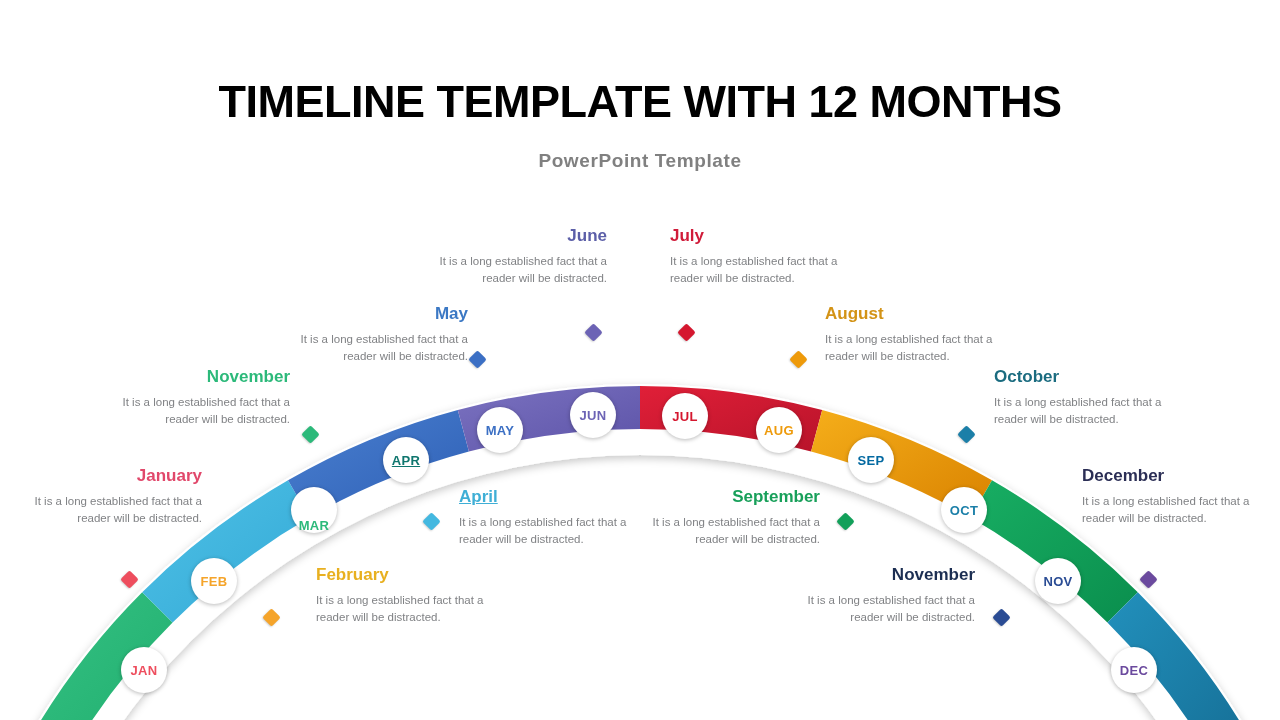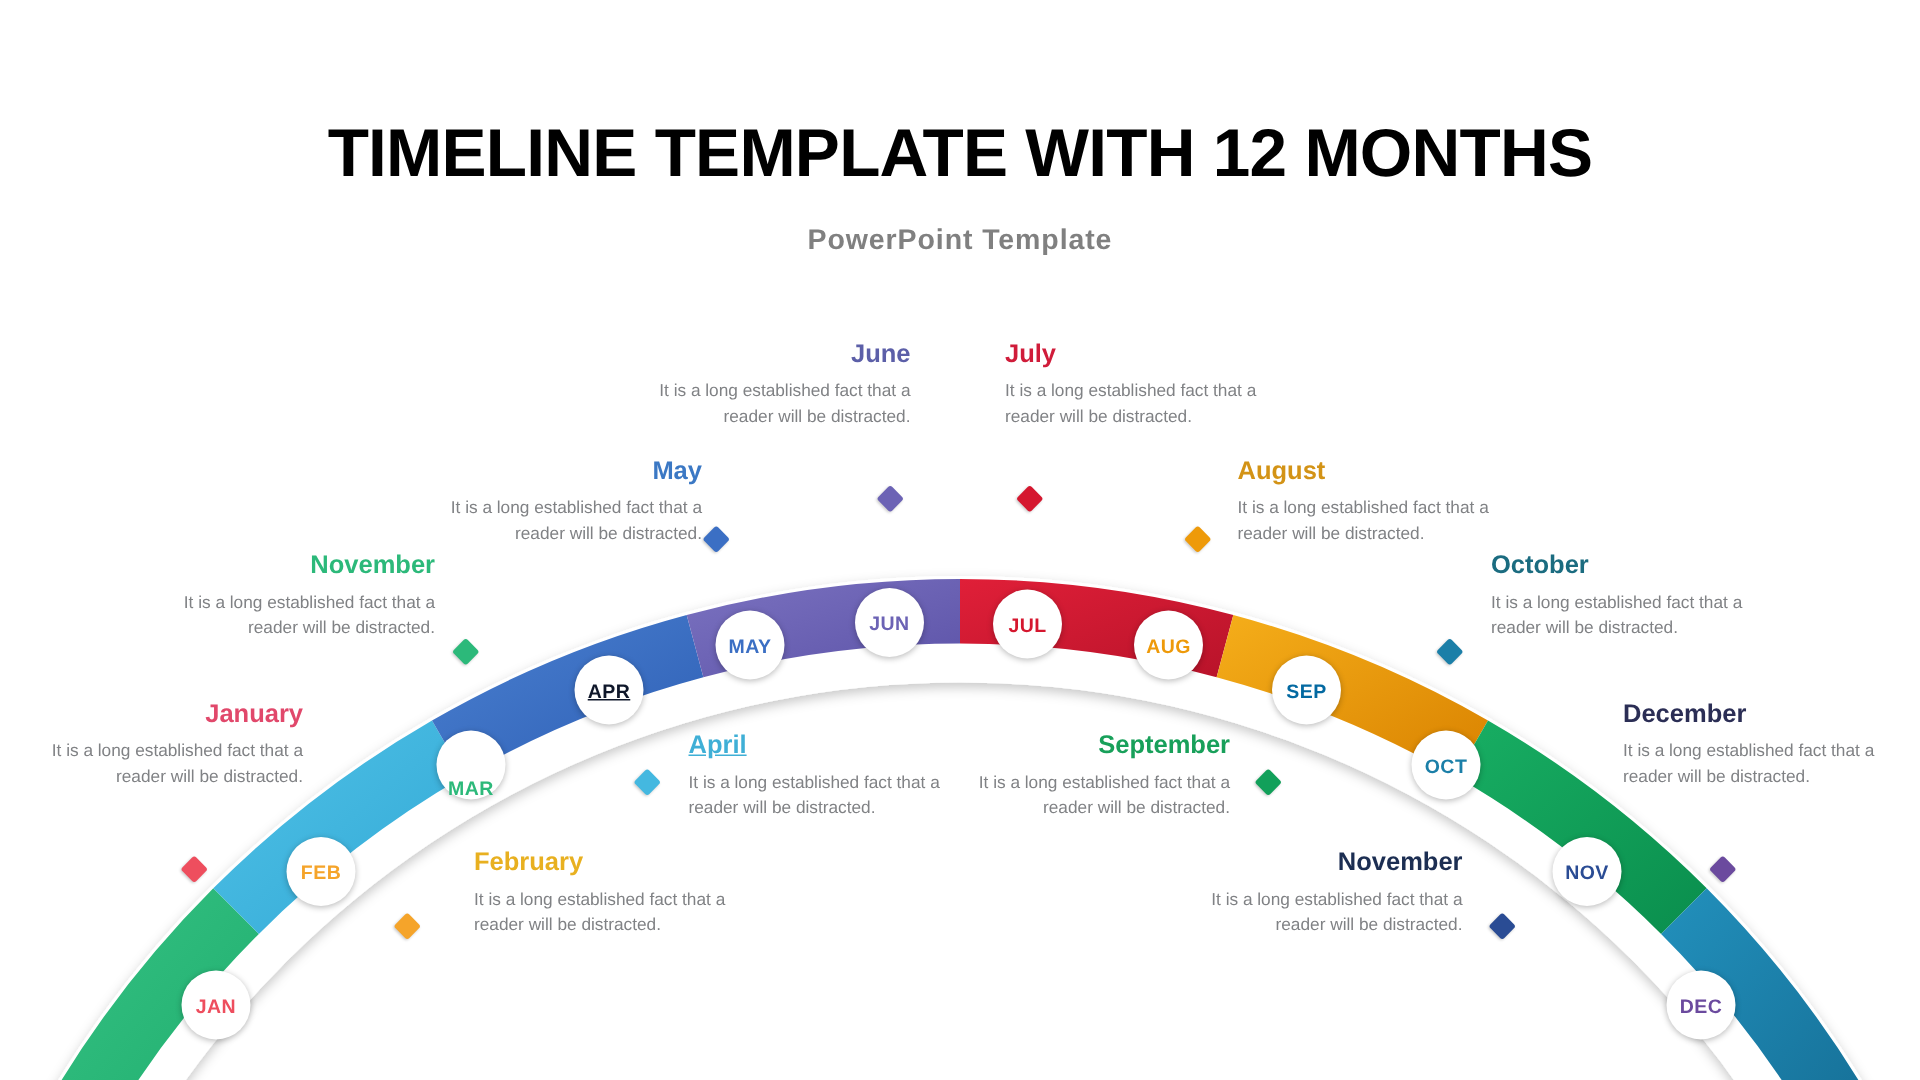--- a/index.html
+++ b/index.html
@@ -198,21 +198,21 @@
   <div id="badge-layer">
       <div class="badge" style="left: 144px; top: 670px; color: rgb(238, 78, 94);">
         <span>JAN</span>
       </div>
       <div class="badge" style="left: 214px; top: 581px; color: rgb(245, 164, 42);">
         <span>FEB</span>
       </div>
       <div class="badge" style="left: 314px; top: 510px; color: rgb(44, 185, 122); align-items: flex-end;">
         <span>MAR</span>
       </div>
-      <div class="badge" style="left: 406px; top: 460px; color: #0f172a; text-decoration: underline;">
+      <div class="badge" style="left: 406px; top: 460px; color: #0f766e; text-decoration: underline;">
         <span>APR</span>
       </div>
       <div class="badge" style="left: 500px; top: 430px; color: rgb(59, 111, 196);">
         <span>MAY</span>
       </div>
       <div class="badge" style="left: 593px; top: 415px; color: rgb(108, 99, 181);">
         <span>JUN</span>
       </div>
       <div class="badge" style="left: 685px; top: 416px; color: rgb(213, 23, 47);">
         <span>JUL</span>

